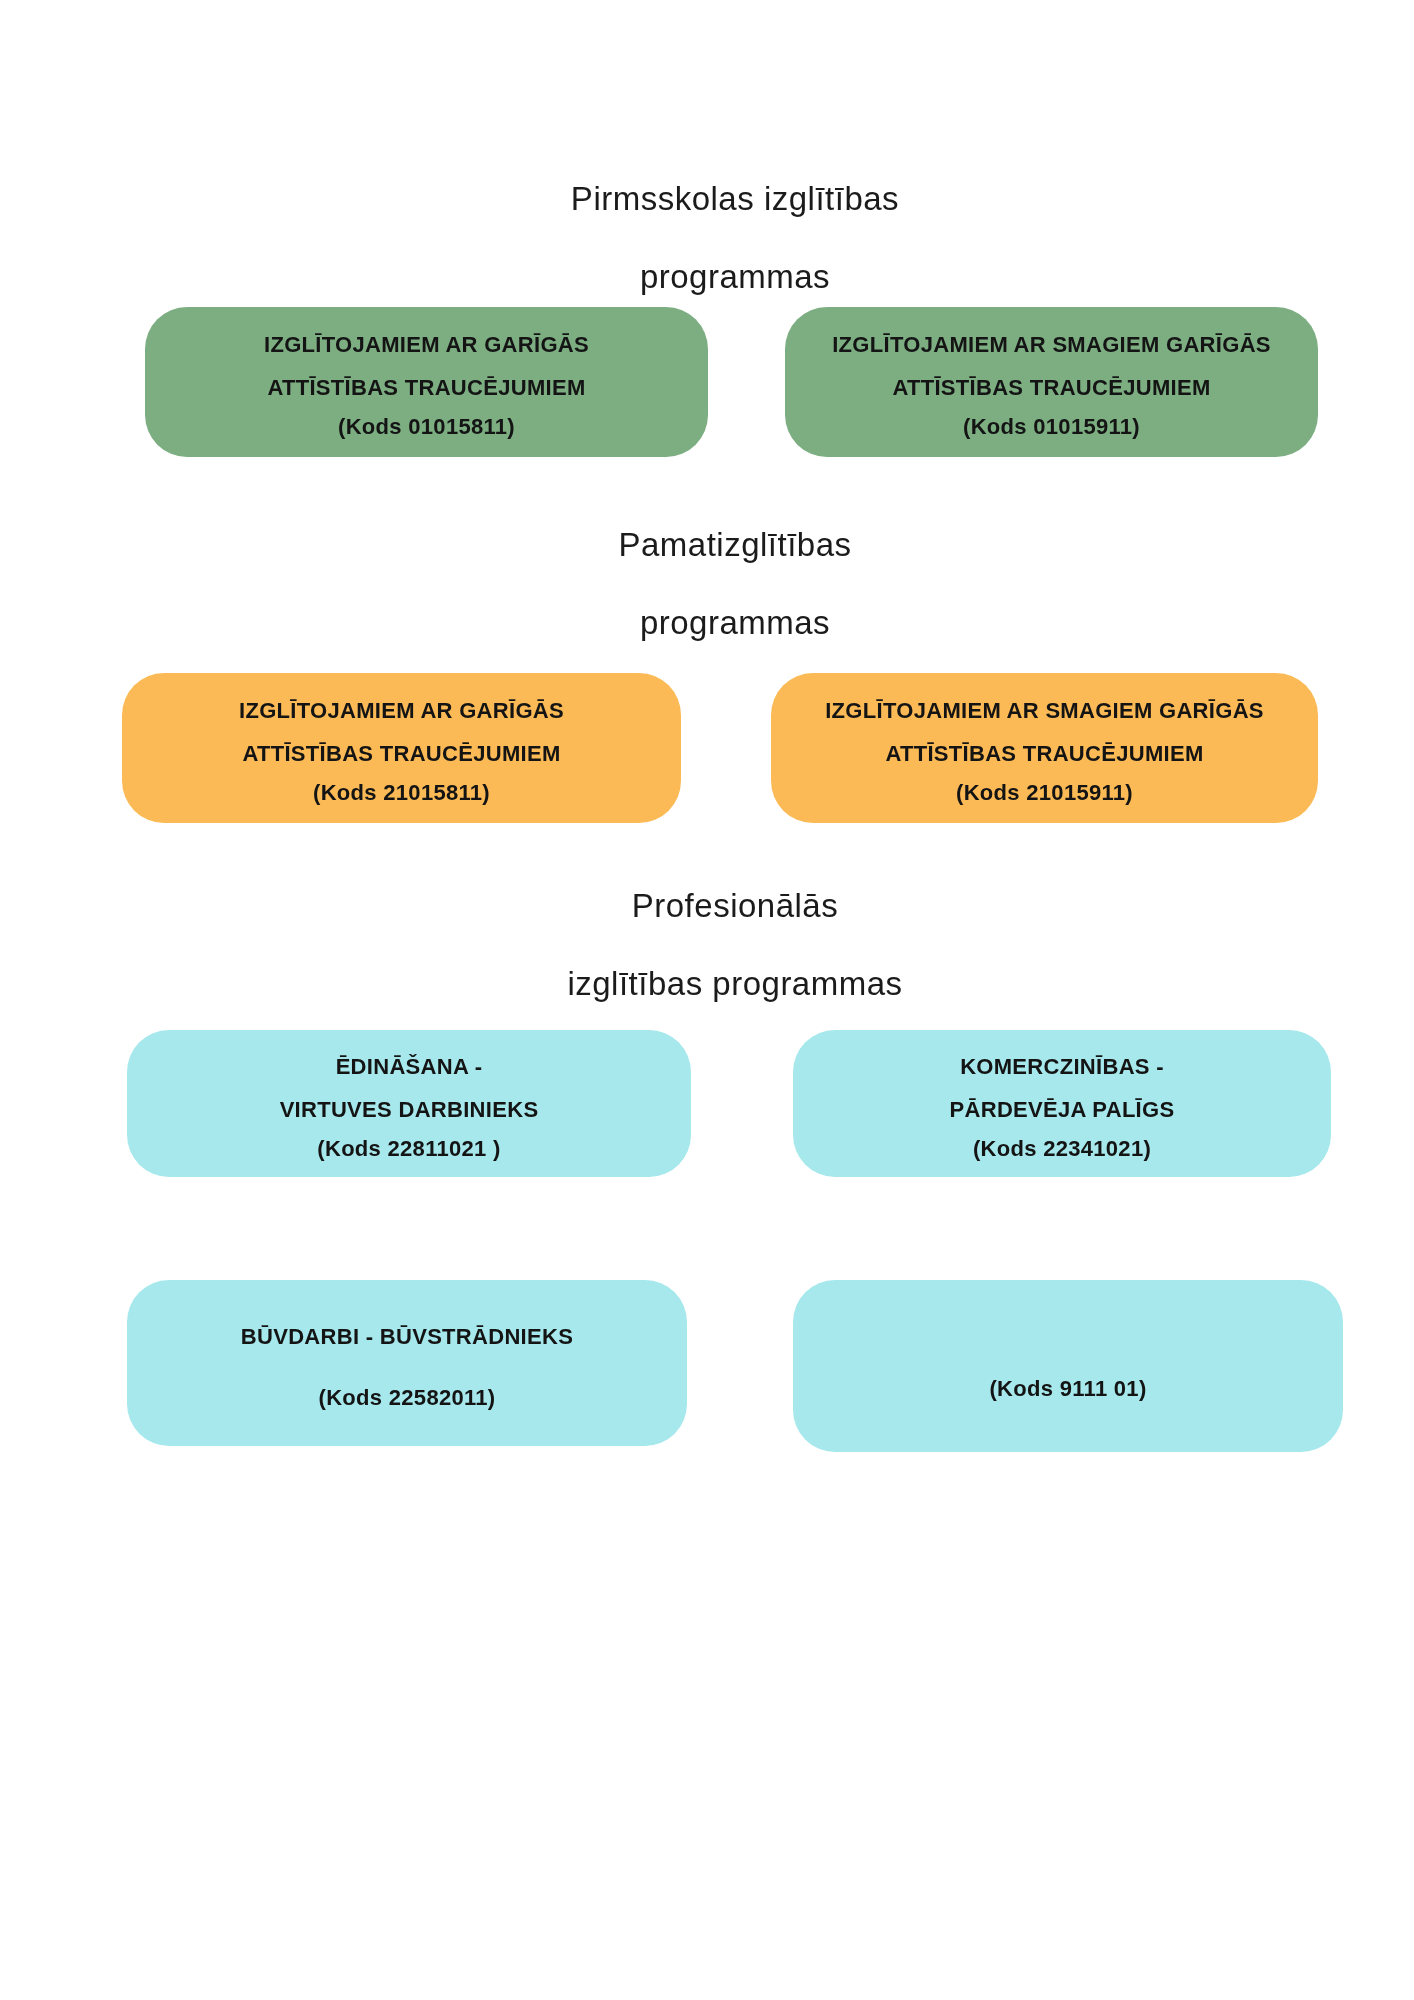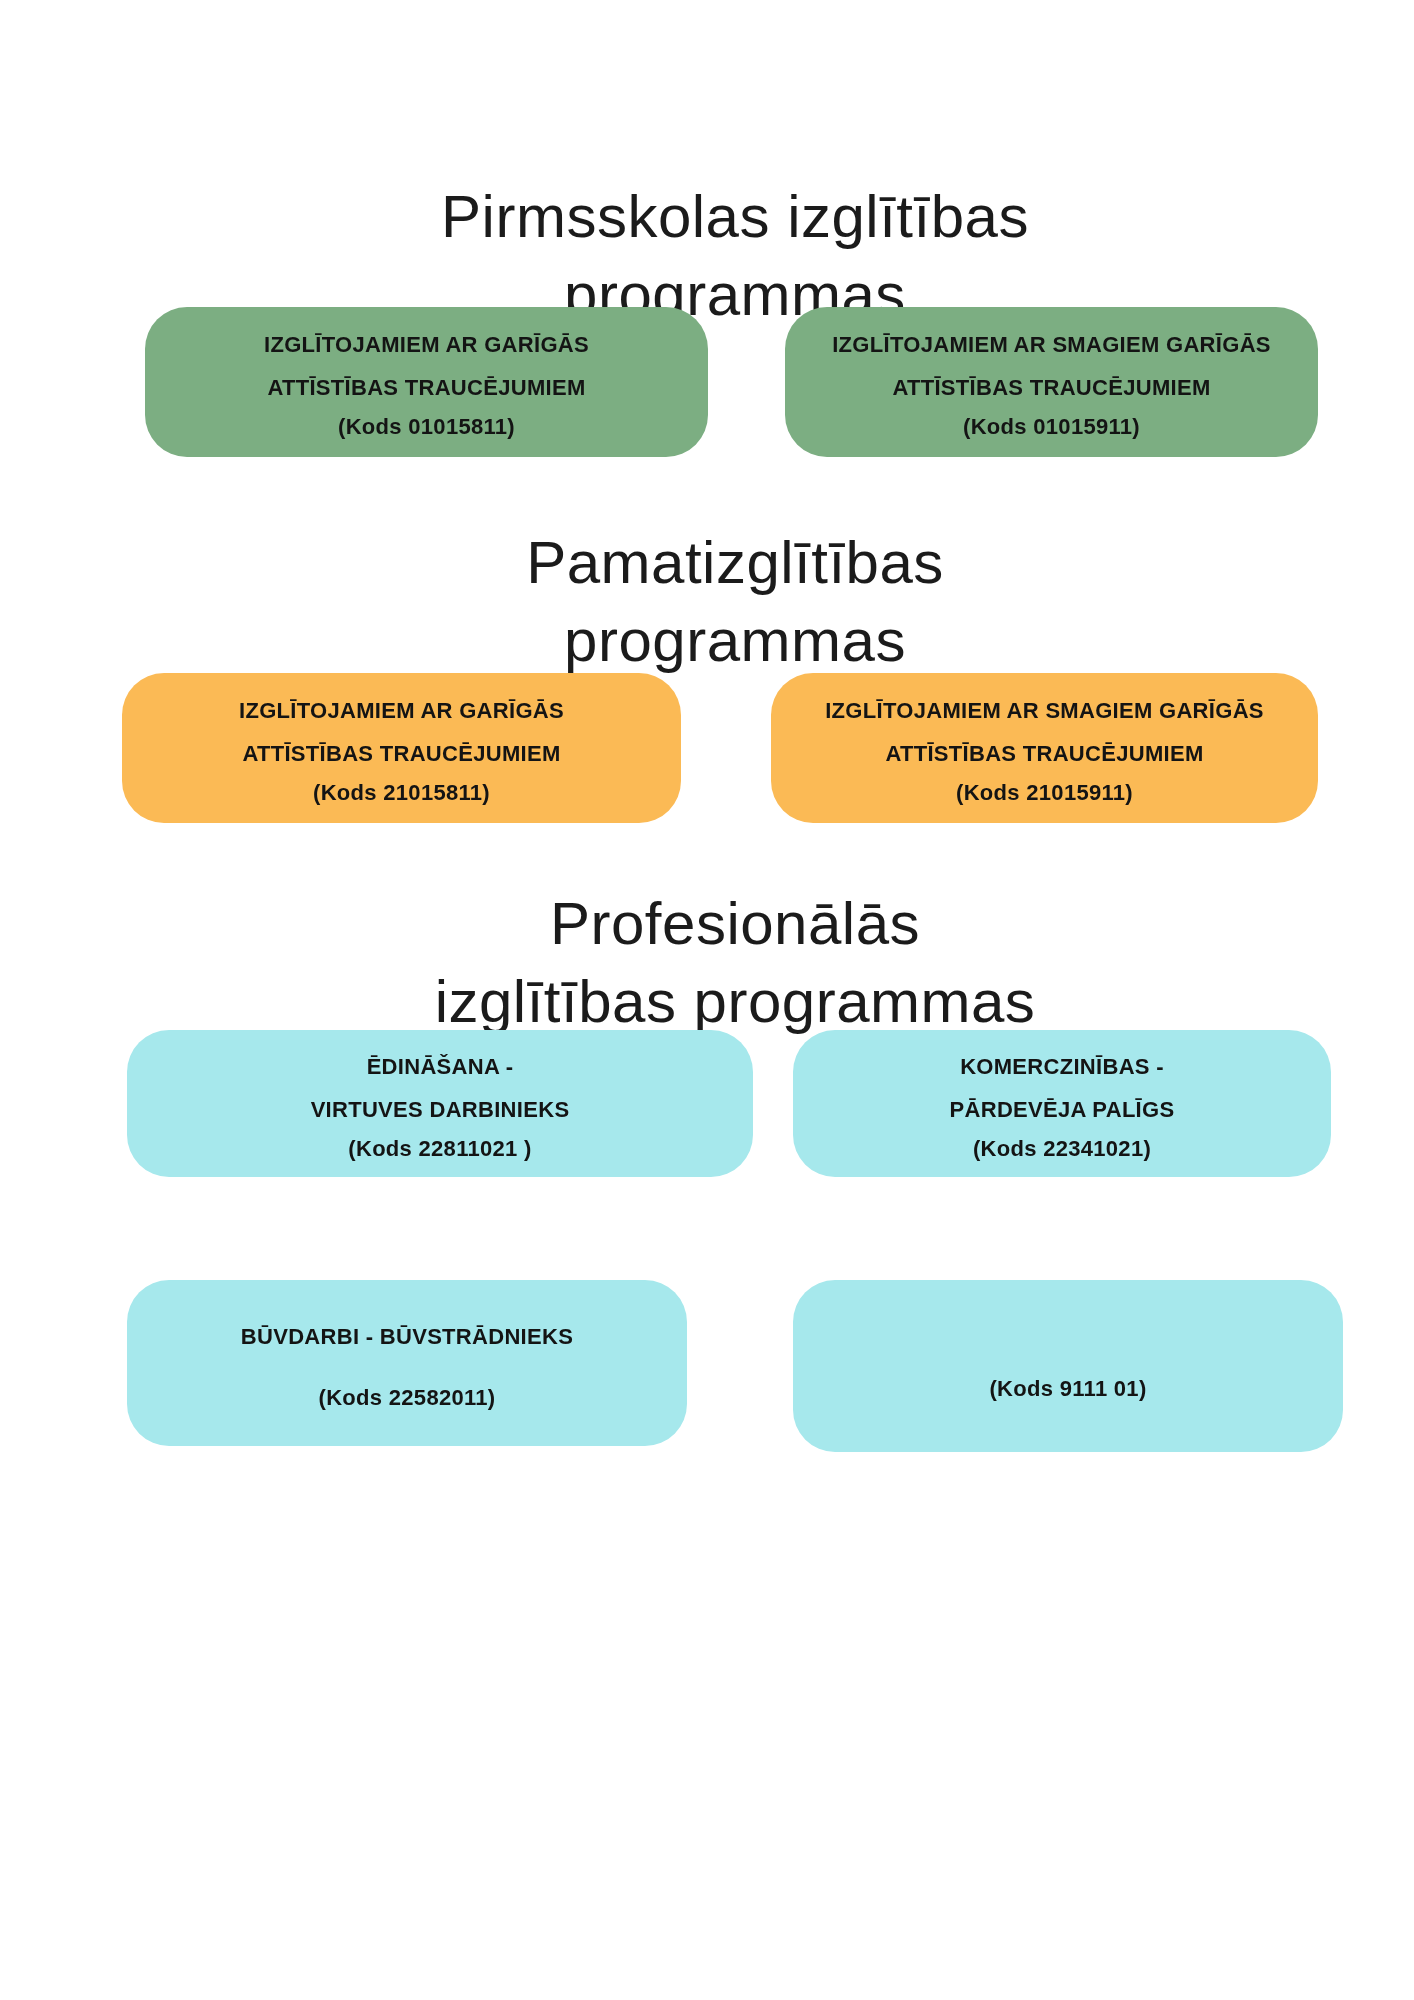--- a/index.html
+++ b/index.html
@@ -9,21 +9,21 @@
     height: 2000px;
     background: #ffffff;
     overflow: hidden;
     font-family: "Liberation Sans", sans-serif;
   }
   .section-title {
     position: absolute;
     transform: translateX(-50%);
     text-align: center;
     color: #1b1b1b;
-    font-size: 60px;
+    font-size: 33px;
     font-weight: 400;
     line-height: 78px;
     letter-spacing: 0.5px;
     white-space: nowrap;
   }
   .section-title span { display: block; }
   .pbox {
     position: absolute;
     border-radius: 42px;
     display: flex;
@@ -88,21 +88,21 @@
       <span>ATTĪSTĪBAS TRAUCĒJUMIEM</span>
     </div>
     <div class="box-code">(Kods 21015911)</div>
   </div>
 
   <h1 class="section-title" style="left:735px; top:845px;">
     <span>Profesionālās</span>
     <span>izglītības programmas</span>
   </h1>
 
-  <div class="pbox" style="left: 127px; top: 1030px; width: 626px; height: 147px; background-color: rgb(166, 232, 236); align-items: center;">
+  <div class="pbox" style="left: 127px; top: 1030px; width: 564px; height: 147px; background-color: rgb(166, 232, 236); align-items: center;">
     <div class="box-title">
       <span>ĒDINĀŠANA -</span>
       <span>VIRTUVES DARBINIEKS</span>
     </div>
     <div class="box-code">(Kods 22811021 )</div>
   </div>
 
   <div class="pbox" style="left: 793px; top: 1030px; width: 538px; height: 147px; background-color: rgb(166, 232, 236);">
     <div class="box-title">
       <span>KOMERCZINĪBAS -</span>

